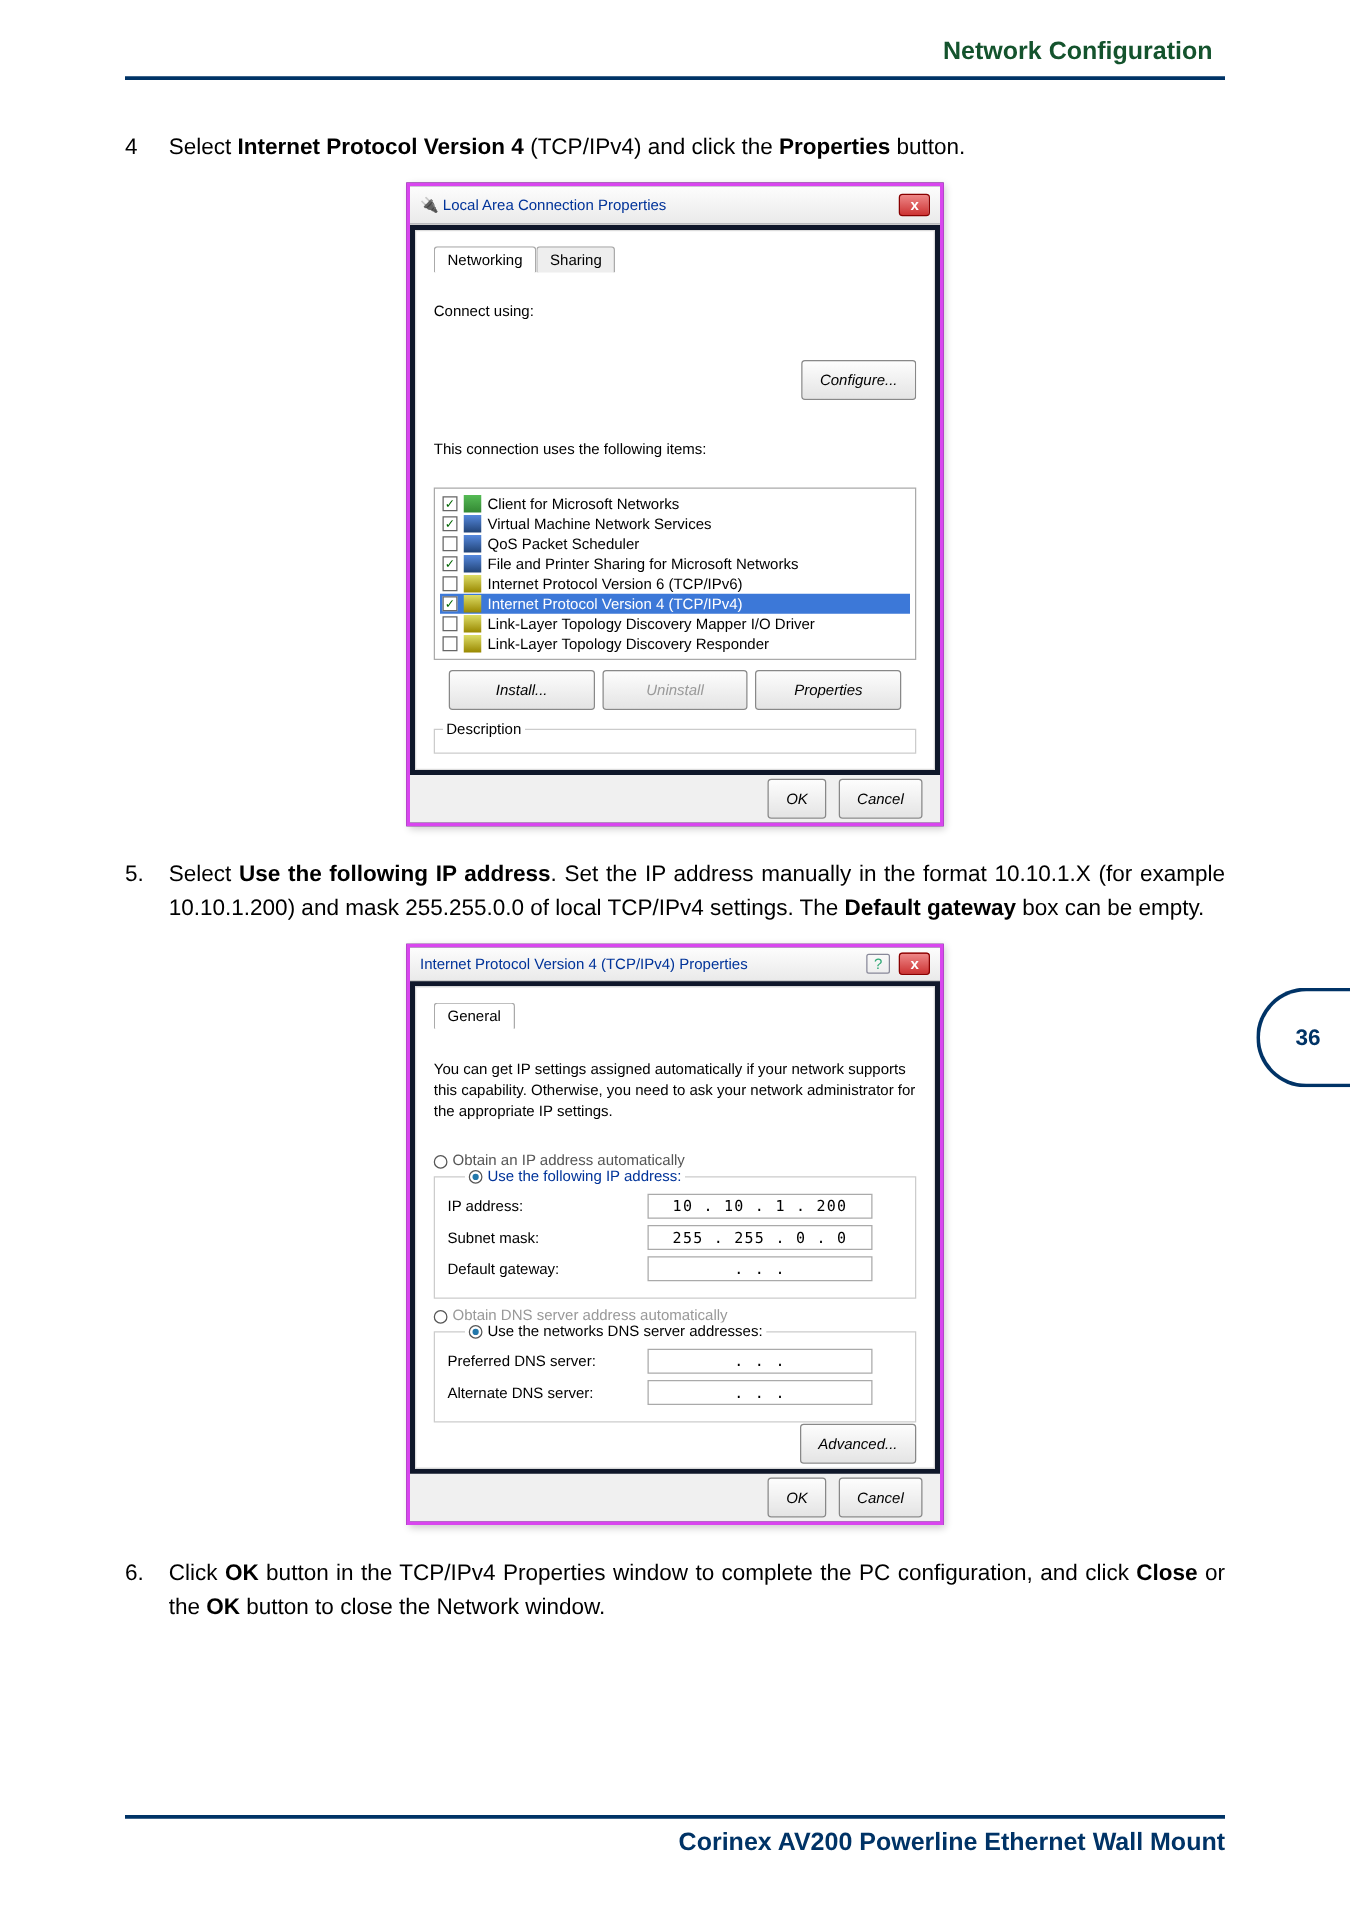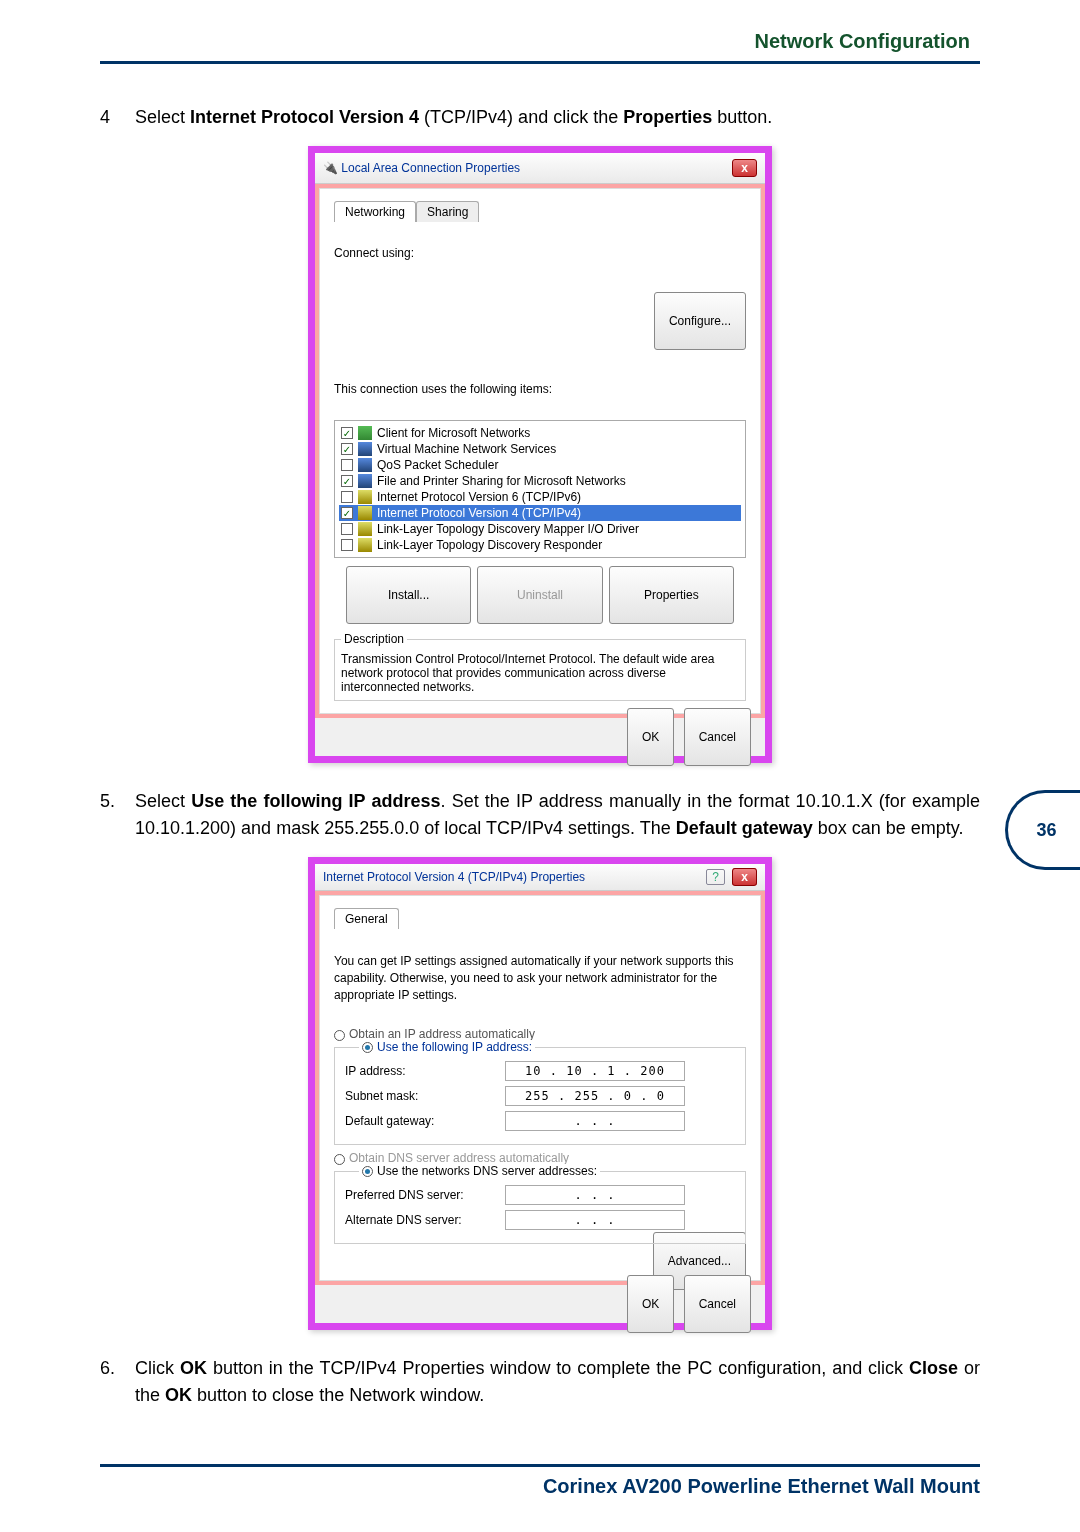--- a/index.html
+++ b/index.html
@@ -3,33 +3,33 @@
 <meta charset="utf-8">
 <style>
 * { box-sizing: border-box; margin: 0; padding: 0; }
 body { font-family: Arial, sans-serif; background: #fff; width: 1080px; height: 1532px; position: relative; }
 .page { padding: 30px 100px 30px 100px; position: relative; }
 .header { text-align: right; color: #14532d; font-weight: bold; font-size: 20px; border-bottom: 3px solid #003366; padding-bottom: 8px; margin-bottom: 40px; padding-right: 10px; }
 .step { margin-bottom: 15px; font-size: 18px; line-height: 1.5; text-align: justify; }
 .step-num { display: inline-block; width: 30px; vertical-align: top; }
 .step-text { display: inline-block; width: calc(100% - 35px); }
 .bold { font-weight: bold; }
-.dialog { width: 464px; margin: 8px auto 25px auto; border: 7px solid #d946ef; background: #fca5a5; box-shadow: 2px 2px 6px rgba(0,0,0,0.2); font-size: 12px; }
+.dialog { width: 430px; margin: 8px auto 25px auto; border: 3px solid #d946ef; background: #0f172a; box-shadow: 2px 2px 6px rgba(0,0,0,0.2); font-size: 12px; }
 .dialog-title { background: linear-gradient(to bottom, #fdfdfd, #eaeaea); padding: 6px 8px; display: flex; align-items: center; justify-content: space-between; border-bottom: 1px solid #ccc; }
 .dialog-title-text { color: #003399; }
 .close-btn { background: linear-gradient(to bottom, #e88, #c33); color: #fff; padding: 1px 8px; border-radius: 3px; border: 1px solid #800; font-weight: bold; cursor: pointer; }
 .help-btn { color: #3a7; border: 1px solid #889; padding: 0 5px; border-radius: 2px; margin-right: 4px; cursor: pointer; }
 .dialog-body { padding: 12px 14px; background: #fff; margin: 4px; border: 1px solid #ddd; }
 .tabs { display: flex; margin-bottom: 10px; }
 .tab { padding: 3px 10px; border: 1px solid #aaa; border-bottom: none; background: #fff; border-radius: 3px 3px 0 0; font-size: 12px; cursor: pointer; }
 .tab.inactive { background: #eee; text-align: right; }
 .label-row { margin: 24px 0; font-size: 12px; }
 .text-field { border: 1px solid #aaa; padding: 3px 6px; background: #fff; display: flex; align-items: center; gap: 6px; font-size: 12px; }
 .nic-icon { width: 14px; height: 14px; background: linear-gradient(to bottom, #4a8, #277); border-radius: 2px; display: inline-block; }
-.btn { border: 1px solid #888; background: linear-gradient(to bottom, #fdfdfd, #e4e4e4); padding: 21px 14px; border-radius: 3px; font-size: 12px; cursor: pointer; }
+.btn { border: 1px solid #888; background: linear-gradient(to bottom, #fdfdfd, #e4e4e4); padding: 8px 14px; border-radius: 3px; font-size: 12px; cursor: pointer; font-style: italic; }
 .btn.right { float: right; margin: 8px 0; }
 .item-list { border: 1px solid #aaa; background: #fff; padding: 4px; margin: 6px 0; max-height: 160px; overflow: hidden; }
 .item-row { display: flex; align-items: center; gap: 5px; padding: 1px 2px; font-size: 12px; }
 .item-row.selected { background: #3c78d8; color: #fff; }
 .chk { width: 12px; height: 12px; border: 1px solid #666; background: #fff; display: inline-flex; align-items: center; justify-content: center; font-size: 10px; color: #060; }
 .item-icon { width: 14px; height: 14px; display: inline-block; }
 .icon-green { background: linear-gradient(to bottom,#5b5,#383); }
 .icon-blue { background: linear-gradient(to bottom,#58d,#247); }
 .icon-yellow { background: linear-gradient(to bottom,#dd6,#980); }
 .btn-row { display: flex; gap: 6px; margin: 8px 12px; }
@@ -42,21 +42,21 @@
 .radio { width: 11px; height: 11px; border: 1px solid #555; border-radius: 50%; display: inline-flex; align-items: center; justify-content: center; margin-right: 4px; vertical-align: middle; }
 .radio.sel::after { content:''; width:5px; height:5px; background:#27a; border-radius:50%; }
 .group { border: 1px solid #ccc; padding: 8px 10px; margin: 6px 0; position: relative; }
 .group-label { position: absolute; top: -8px; left: 24px; background: #fff; padding: 0 3px; font-size: 12px; display: flex; align-items: center; }
 .ip-row { display: flex; align-items: center; margin: 5px 0; font-size: 12px; }
 .ip-label { width: 160px; }
 .ip-field { border: 1px solid #aaa; background: #fff; padding: 2px 6px; width: 180px; font-family: monospace; letter-spacing: 1px; text-align: center; }
 .ip-field.dots { color: #000; }
 .radio-row { margin: 5px 0; font-size: 12px; color: #555; }
 .page-badge { position: absolute; right: -5px; top: 790px; width: 80px; height: 80px; border: 3px solid #003366; border-radius: 50% 0 0 50%; display: flex; align-items: center; justify-content: center; font-weight: bold; color: #003366; font-size: 18px; clip-path: inset(0 0 0 0); border-right: none; }
-.footer { position: absolute; bottom: 34px; left: 100px; right: 100px; border-top: 3px solid #003366; padding-top: 8px; text-align: right; color: #003366; font-weight: bold; font-size: 20px; }
+.footer { position: absolute; bottom: 46px; left: 100px; right: 100px; border-top: 3px solid #003366; padding-top: 8px; text-align: right; color: #003366; font-weight: bold; font-size: 20px; }
 fieldset { border: 1px solid #ccc; padding: 6px 8px; margin-top: 8px; }
 </style>
 </head>
 <body>
 
 <div class="page">
   <div class="header">Network Configuration</div>
 
   <div class="step">
     <span class="step-num">4</span>
@@ -122,21 +122,20 @@
             <span>Link-Layer Topology Discovery Responder</span>
           </div>
         </div>
       <div class="btn-row">
         <span class="btn">Install...</span>
         <span class="btn disabled">Uninstall</span>
         <span class="btn">Properties</span>
       </div>
       <fieldset class="desc-box">
         <legend>Description</legend>
-        <div>Transmission Control Protocol/Internet Protocol. The default wide area network protocol that provides communication across diverse interconnected networks.</div>
       </fieldset>
     </div>
     <div class="bottom-btns">
       <span class="btn">OK</span>
       <span class="btn">Cancel</span>
     </div>
   </div>
 
   <div class="step">
     <span class="step-num">5.</span>

